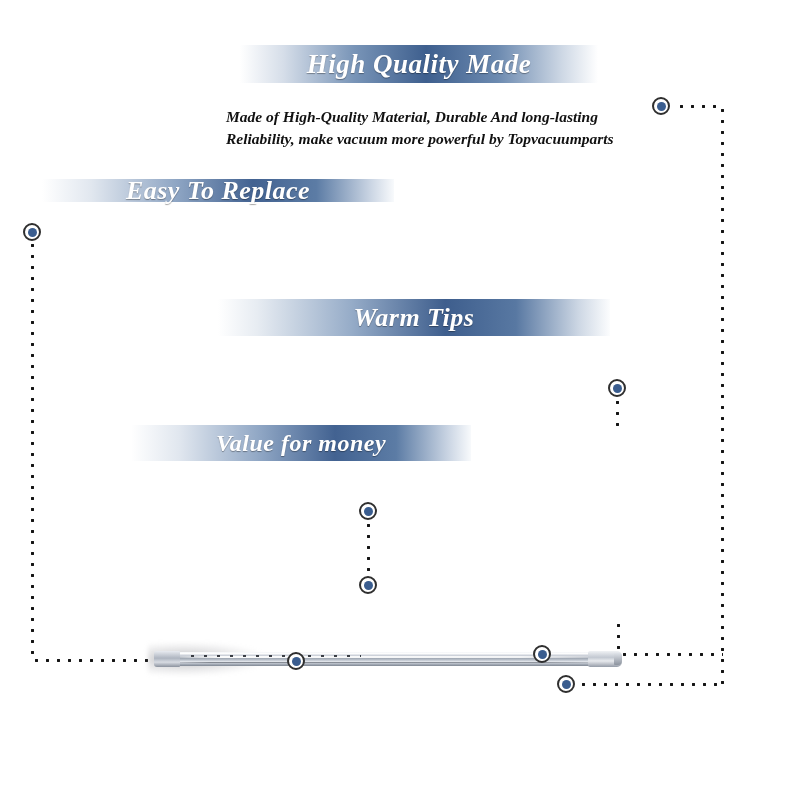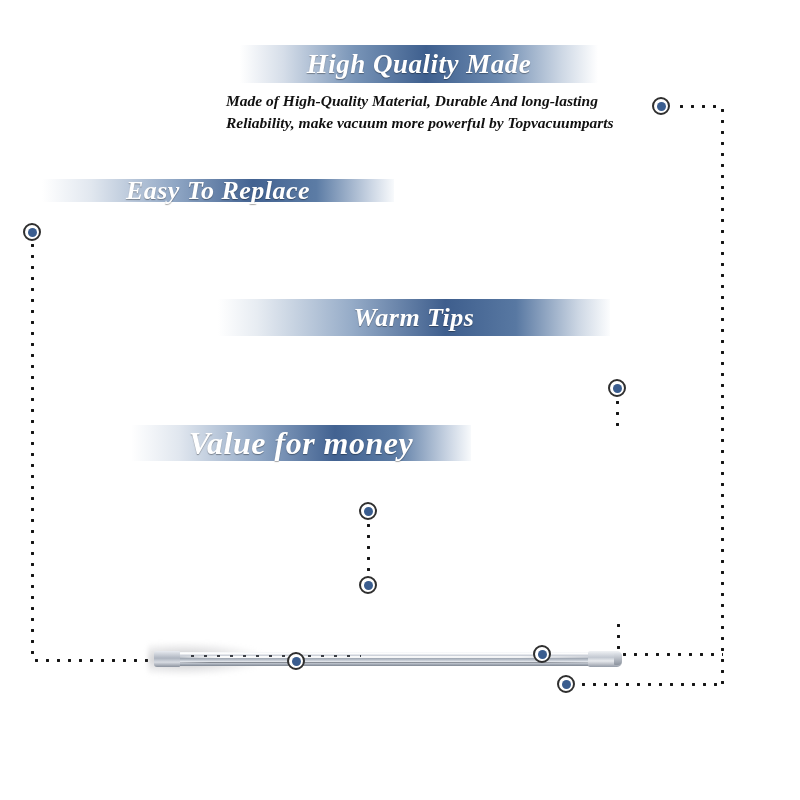--- a/index.html
+++ b/index.html
@@ -62,20 +62,21 @@
   }
 
   
   .para {
     position: absolute;
     color: #111111;
     font-style: italic;
     font-weight: bold;
     line-height: 1.45;
     white-space: pre-line;
+    margin-top: 16px;
   }
 
   
   .dot {
     position: absolute;
     width: 18px;
     height: 18px;
     border-radius: 50%;
     background: #ffffff;
     border: 2px solid #2f2f2f;
@@ -210,21 +211,21 @@
 <div id="canvas">
 
   <div class="banner banner-a" style="left:240px; top:45px; width:358px; height:38px; font-size:27px;">High Quality Made</div>
   <div class="para" style="left:226px; top:90px; width:420px; font-size:15.5px;">Made of  High-Quality Material, Durable And long-lasting
 Reliability, make vacuum more powerful by Topvacuumparts</div>
 
   <div class="banner banner-b" style="left:42px; top:179px; width:352px; height:23px; font-size:26px;">Easy To Replace</div>
 
   <div class="banner banner-c" style="left:218px; top:299px; width:392px; height:37px; font-size:26px;">Warm Tips</div>
 
-  <div class="banner banner-b" style="left:131px; top:425px; width:340px; height:36px; font-size:32px;">Value for money</div>
+  <div class="banner banner-b" style="left:131px; top:425px; width:340px; height:36px; font-size:24px;">Value for money</div>
 
   <div class="dline-h" style="left:676px; top:105px; width:48px;"></div>
   <div class="dline-v" style="left:721px; top:105px; height:582px;"></div>
 
   <div class="dline-v" style="left:31px; top:240px; height:420px;"></div>
   <div class="dline-h" style="left:31px; top:659px; width:140px;"></div>
 
   <div class="dline-v" style="left:616px; top:397px; height:34px;"></div>
 
   <div class="dline-v" style="left:367px; top:520px; height:58px;"></div>

